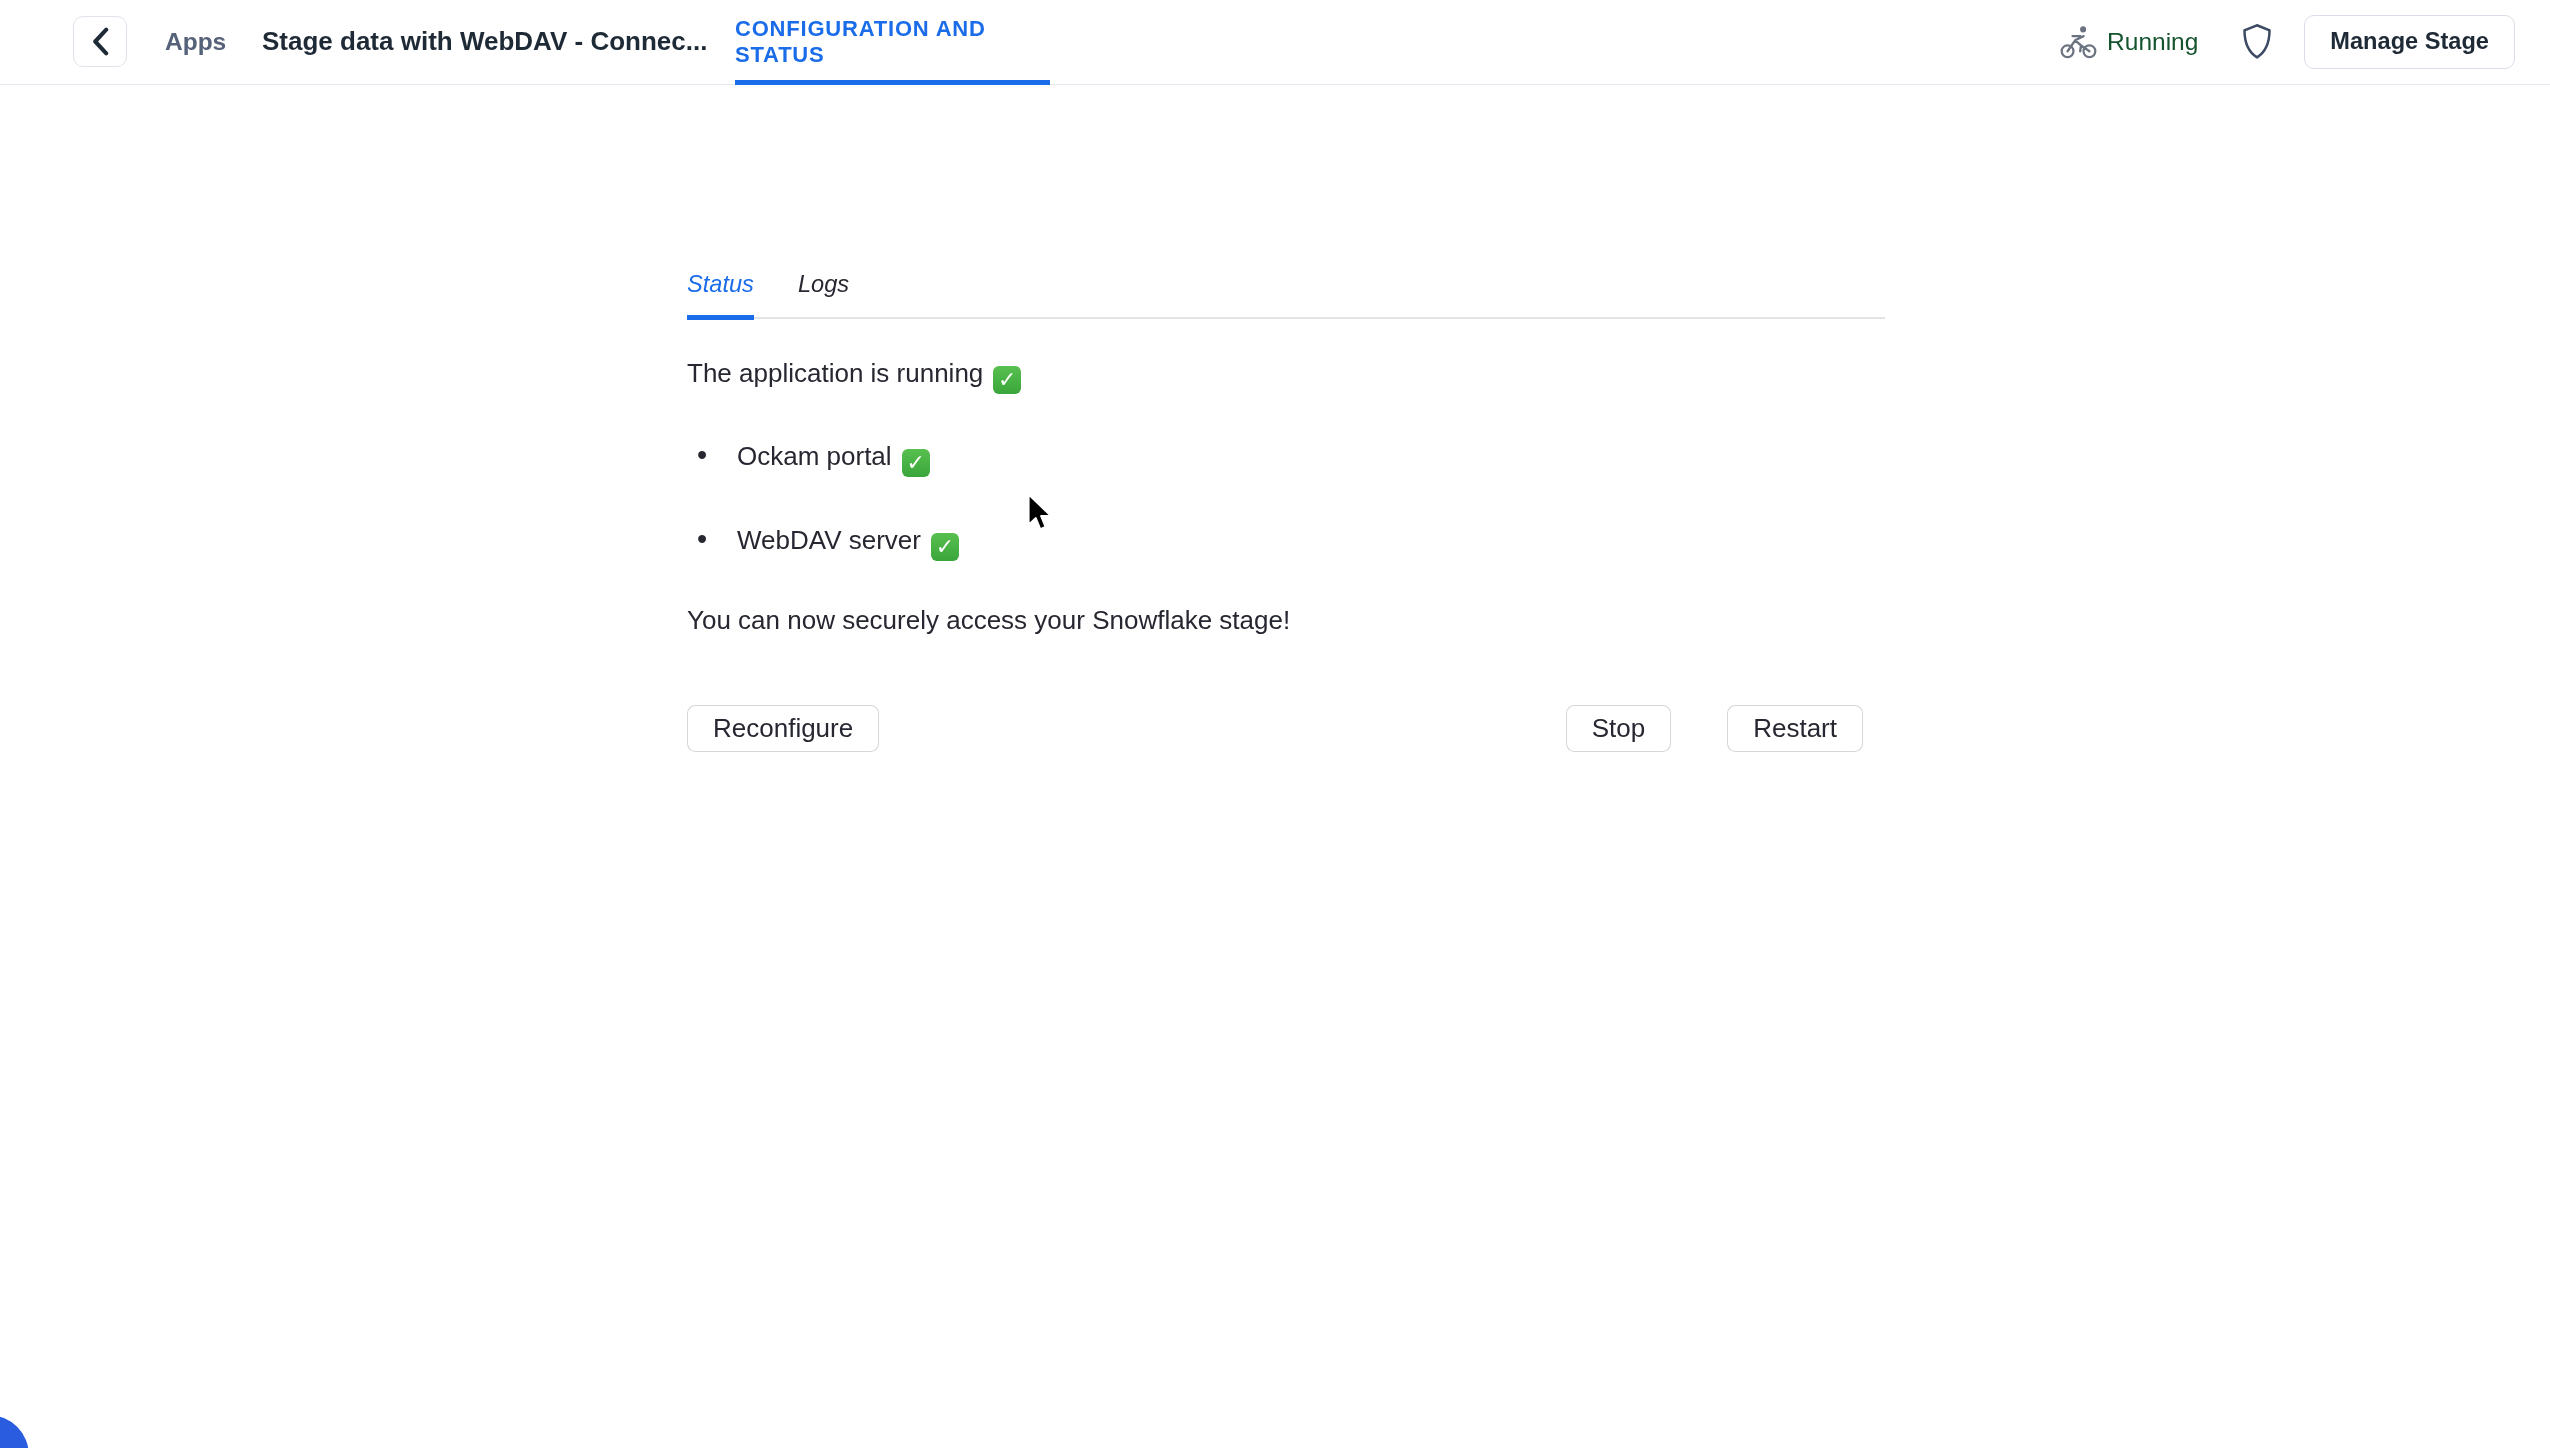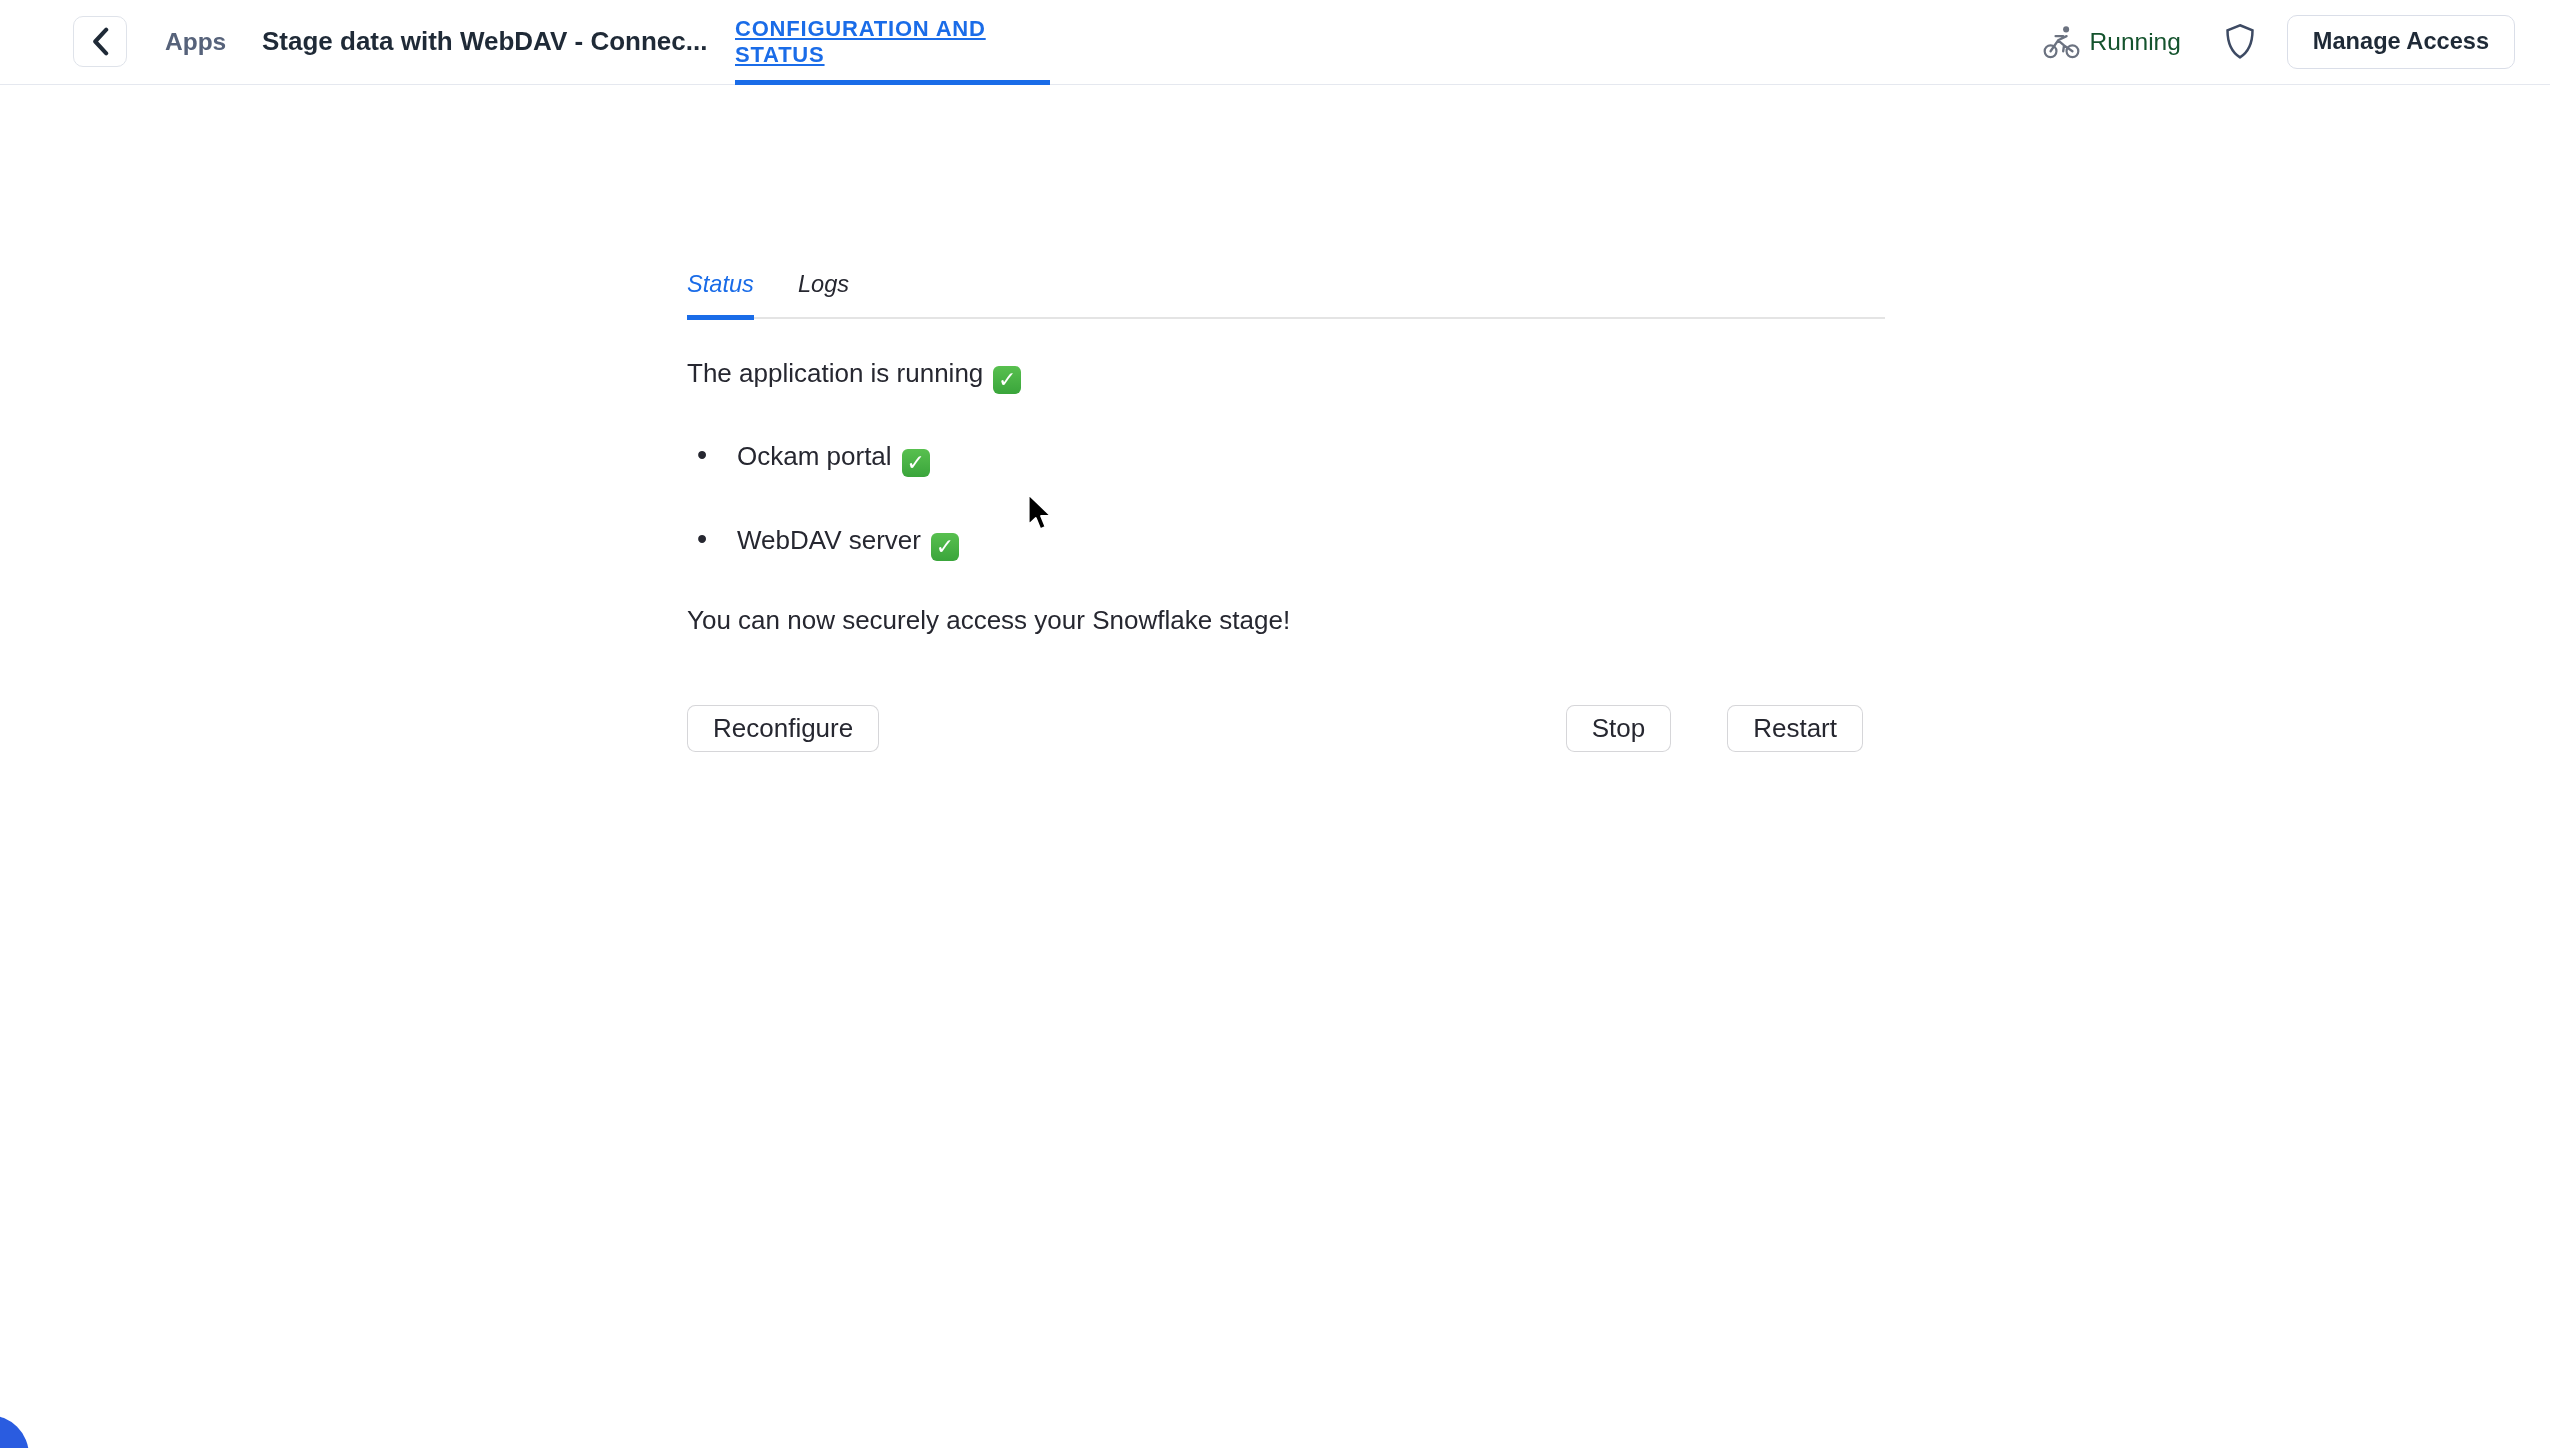--- a/index.html
+++ b/index.html
@@ -12,21 +12,21 @@
     border-bottom:1.7px solid #e5e8ef; display:flex; align-items:center; }
   .back-btn { position:absolute; left:73px; top:16px; width:54px; height:51px;
     border:1.7px solid #dfe3ea; border-radius:10px; background:#fff;
     display:flex; align-items:center; justify-content:center; cursor:pointer; }
   .apps-link { position:absolute; left:165px; top:0; height:83px; display:flex; align-items:center;
     font-size:24.5px; font-weight:700; color:#56627a; cursor:pointer; }
   .page-title { position:absolute; left:262px; top:0; height:83px; display:flex; align-items:center;
     font-size:26px; font-weight:700; color:#1f2a37; max-width:506px; white-space:nowrap; }
   .main-tab { position:absolute; left:735px; top:0; width:315px; height:83px;
     display:flex; align-items:center; justify-content:center;
-    font-size:22px; font-weight:700; letter-spacing:0.8px; color:#1a6ce8; cursor:pointer;text-decoration:underline; }
+    font-size:22px; font-weight:700; letter-spacing:0.8px; color:#1a6ce8; cursor:pointer; }
   .main-tab-underline { position:absolute; left:735px; top:80px; width:315px; height:5px;
     background:#1a6ce8; }
 
   .topbar-right { position:absolute; right:35px; top:0; height:83px;
     display:flex; align-items:center; gap:23.6px; }
   .running-status { display:flex; align-items:center; gap:10px; margin-right:11.8px;
     font-size:24.5px; color:#14532d; }
   .wh-btn { height:54px; display:flex; align-items:center; gap:15px; padding:0 25px 0 20px;
     border:1.7px solid #dadee8; border-radius:10px; background:#fdfdfe; cursor:pointer; }
   .wh-dot { width:11.8px; height:11.8px; border-radius:50%; background:#43ba85; }
@@ -100,21 +100,21 @@
         <span>Running</span>
       </div>
 
 
       <button class="shield-btn">
         <svg width="30" height="37" viewBox="0 0 24 29">
           <path d="M12 1.5 L22 5.5 C22 14 19.5 22.5 12 27.2 C4.5 22.5 2 14 2 5.5 Z" fill="none" stroke="#3d4a63" stroke-width="2"></path>
         </svg>
       </button>
 
-      <button class="manage-btn">Manage Access</button>
+      <button class="manage-btn">Manage Stage</button>
     </div>
   </header>
 
   <main class="content">
 
     <div class="tabs-row">
       <div class="tab-item active">Status</div>
       <div class="tab-item">Logs</div>
     </div>
 

